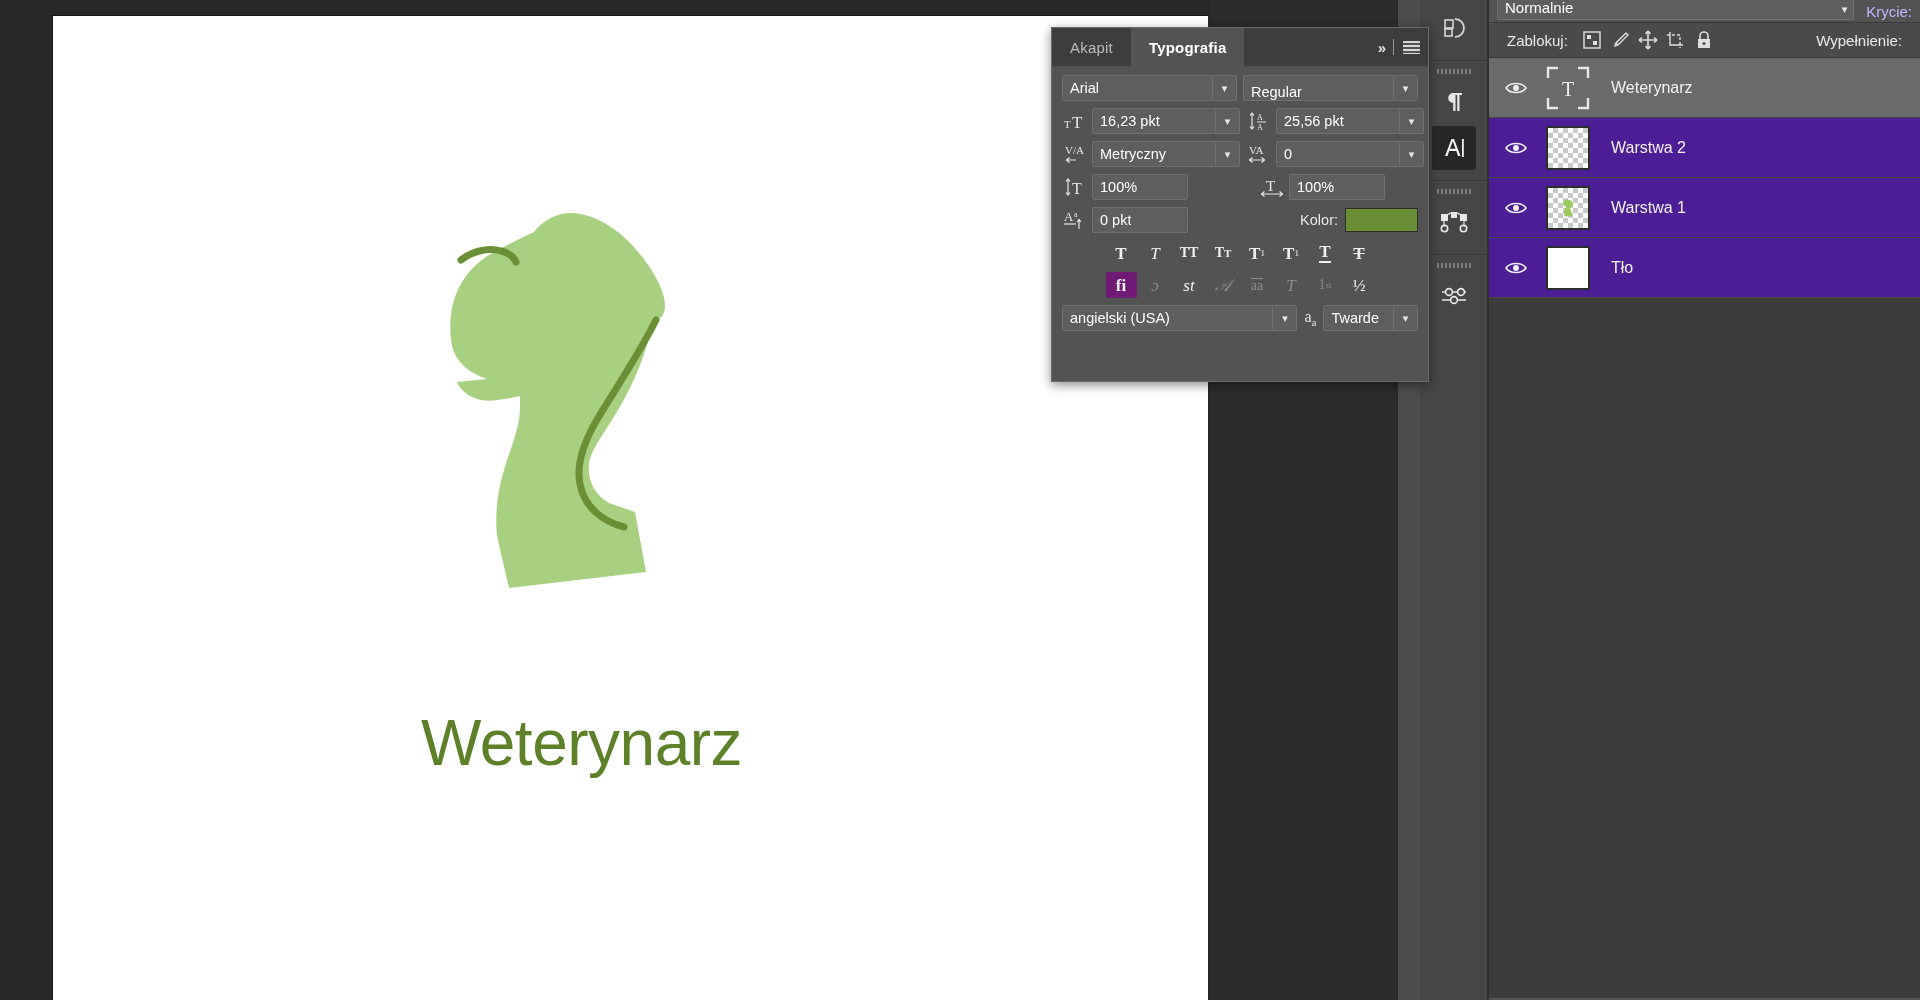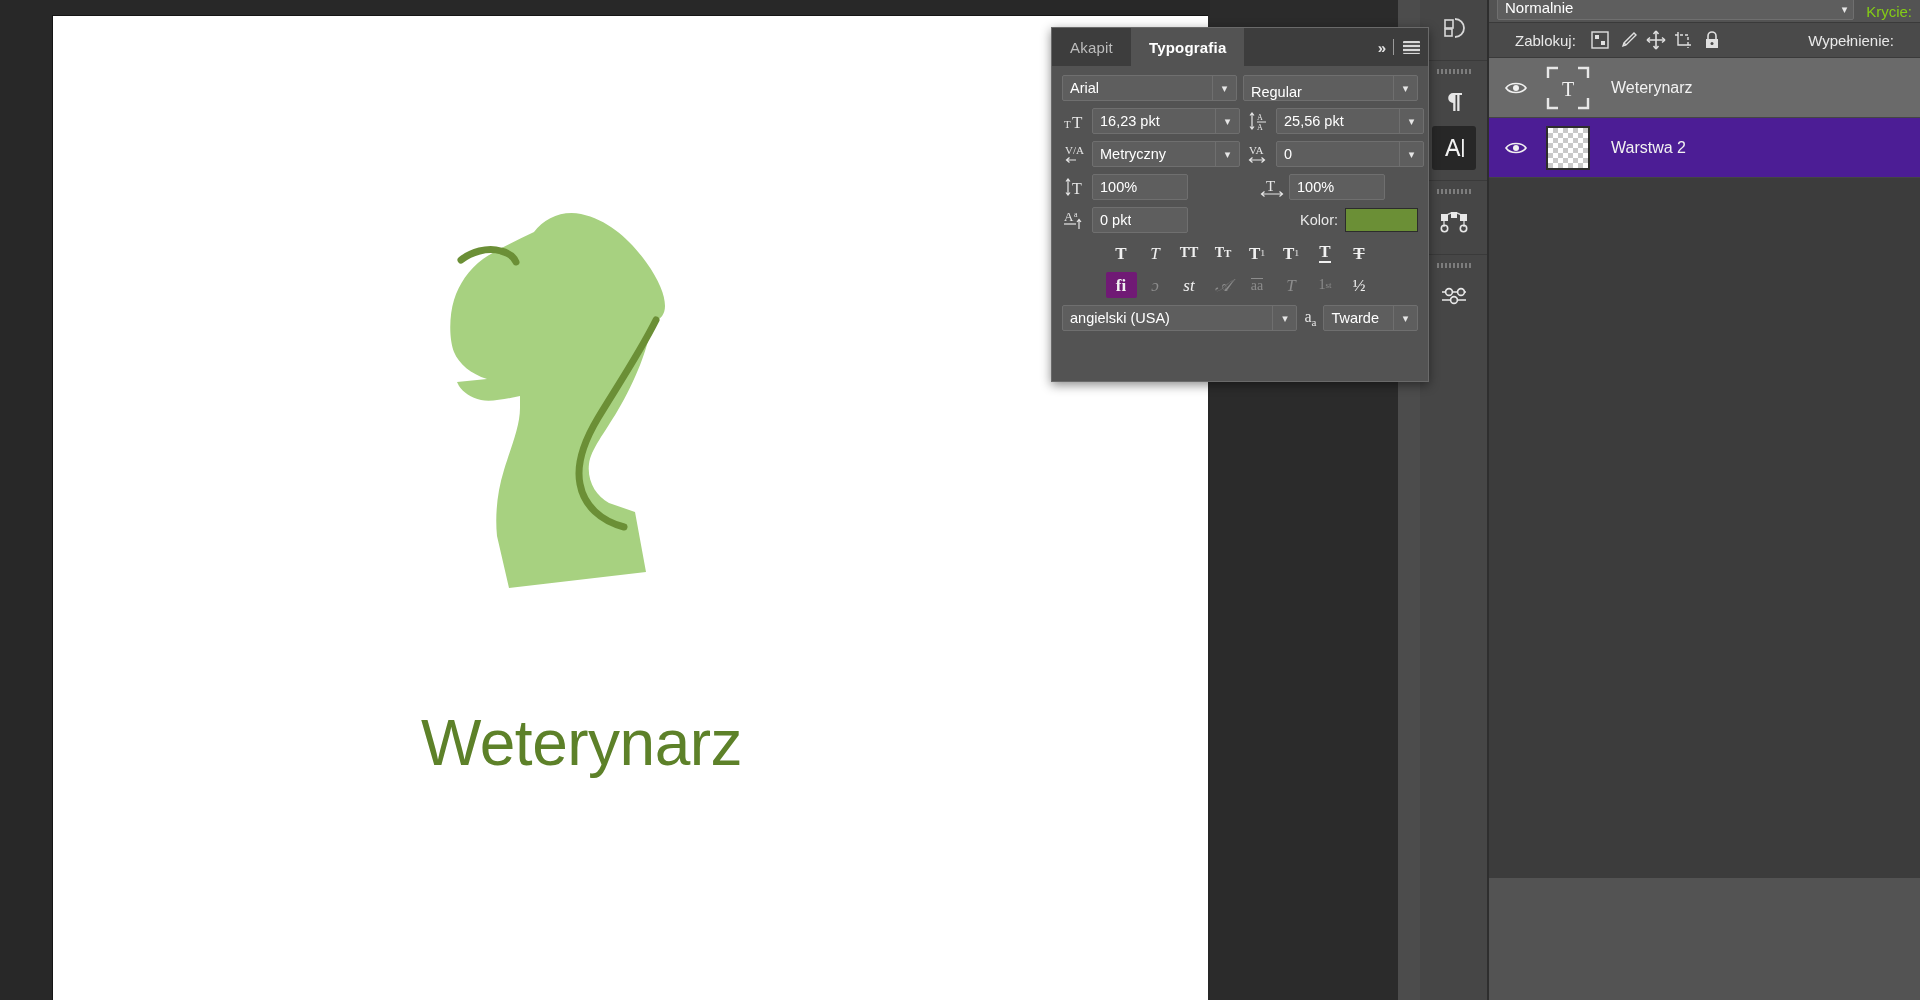--- a/index.html
+++ b/index.html
@@ -157,24 +157,24 @@
   .blend-row {
     height: 22px; display: flex; align-items: flex-end; padding: 0 8px 2px 8px;
     background: #535353; overflow: hidden;
   }
   .blend-fld {
     flex: 1; height: 26px; background: #5e5e5e; border: 1px solid #6f6f6f;
     border-radius: 2px; display: flex; align-items: center; padding: 0 7px;
     color: #ffffff; font-size: 15px; position: relative;
   }
   .blend-fld .caret { position: absolute; right: 6px; top: 4px; }
-  .krycie { margin-left: 12px; color: #84cc16; font-size: 15px; white-space: nowrap; }
+  .krycie { margin-left: 12px; color: #c4b5fd; font-size: 15px; white-space: nowrap; }
 
   .lock-row {
-    height: 36px; display: flex; align-items: center; padding: 0 26px;
+    height: 36px; display: flex; align-items: center; padding: 0 18px;
     background: #4a4a4a; border-top: 1px solid #3a3a3a; border-bottom: 1px solid #3a3a3a;
   }
   .lock-label { color: #e9e9e9; font-size: 15px; margin-right: 10px; }
   .lock-ico { width: 28px; height: 24px; display:flex; align-items:center; justify-content:center; }
   .fill-label { margin-left: auto; color: #e9e9e9; font-size: 15px; white-space: nowrap; text-align: right; }
 
   .layer-list { }
   .layer-row {
     height: 60px; display: flex; align-items: center;
     border-bottom: 1px solid #454545; padding-left: 6px;
@@ -611,20 +611,50 @@
             <path d="M1 8 C5 2 17 2 21 8 C17 14 5 14 1 8 Z" fill="none" stroke="#f0f0f0" stroke-width="1.6"></path>
             <circle cx="11" cy="8" r="3" fill="#f0f0f0"></circle>
           </svg>
         </div>
         <div class="thumb-cell">
           <div class="layer-thumb thumb-checker"></div>
         </div>
         <span class="layer-name">Warstwa 2</span>
       </div>
 
-
+      <div class="layer-row">
+        <div class="eye-cell">
+          <svg width="22" height="16" viewBox="0 0 22 16">
+            <path d="M1 8 C5 2 17 2 21 8 C17 14 5 14 1 8 Z" fill="none" stroke="#f0f0f0" stroke-width="1.6"></path>
+            <circle cx="11" cy="8" r="3" fill="#f0f0f0"></circle>
+          </svg>
+        </div>
+        <div class="thumb-cell">
+          <div class="layer-thumb thumb-checker">
+            <svg class="thumb-mini-logo" viewBox="0 0 14 18">
+              <path d="M5 1 C8 0 11 2 12 4 C12.5 5.5 11 7 10 8 C9 9.5 9.5 11 10.5 12
+                       L11 17 L3.5 17.5 L3 13 C3.5 10 5 9 5 7 C3 7.5 2 6 2 4.5
+                       C2 3 3.5 1.5 5 1 Z" fill="#9acb5c"></path>
+            </svg>
+          </div>
+        </div>
+        <span class="layer-name">Warstwa 1</span>
+      </div>
+
+      <div class="layer-row">
+        <div class="eye-cell">
+          <svg width="22" height="16" viewBox="0 0 22 16">
+            <path d="M1 8 C5 2 17 2 21 8 C17 14 5 14 1 8 Z" fill="none" stroke="#f0f0f0" stroke-width="1.6"></path>
+            <circle cx="11" cy="8" r="3" fill="#f0f0f0"></circle>
+          </svg>
+        </div>
+        <div class="thumb-cell">
+          <div class="layer-thumb"></div>
+        </div>
+        <span class="layer-name">Tło</span>
+      </div>
 
     </div>
 
     <div class="layers-rest"></div>
   </div>
 
 </div>
 
 </body></html>

